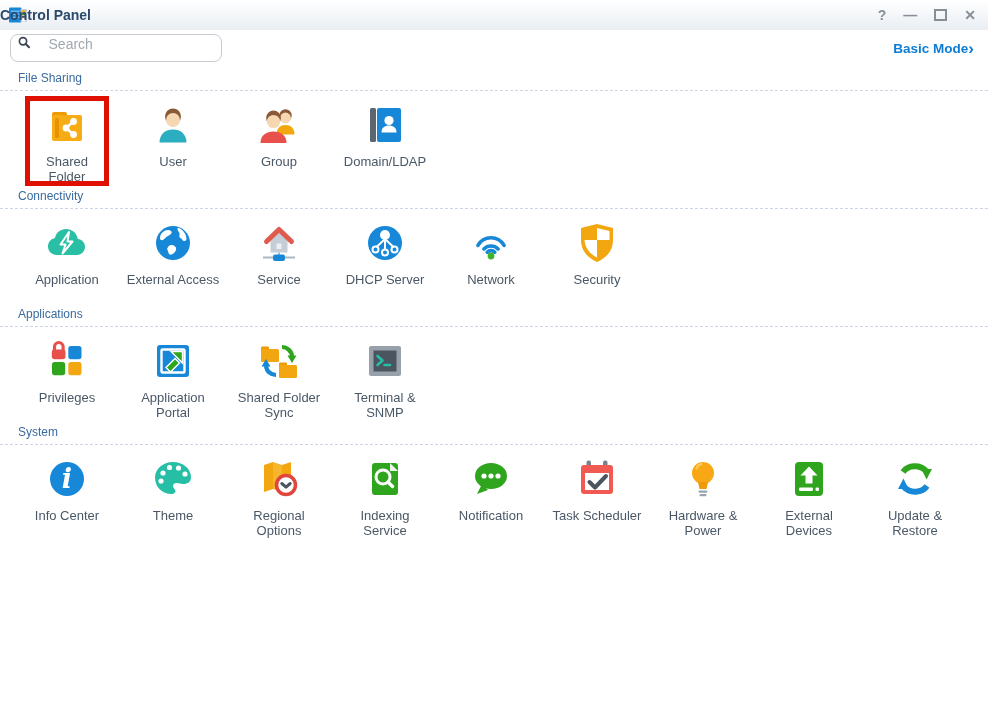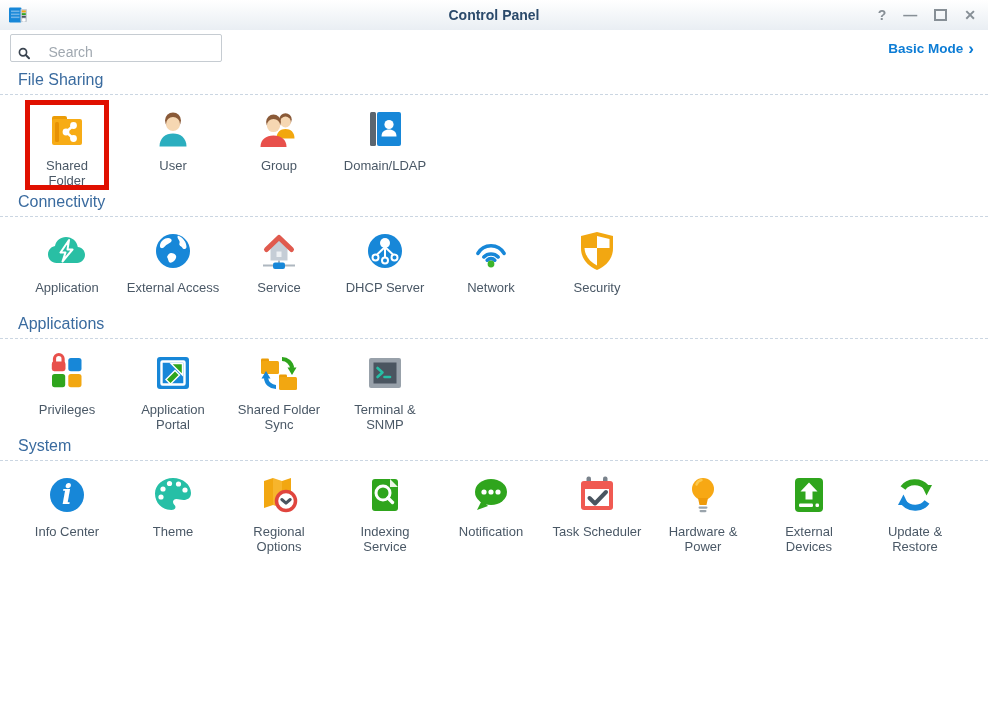--- a/index.html
+++ b/index.html
@@ -1,38 +1,38 @@
 <!DOCTYPE html>
 <html><head>
 <meta charset="utf-8">
 <style>
   html,body{margin:0;padding:0;background:#cfd4d9;}
   .window{width:988px;height:704px;position:relative;background:#fff;overflow:hidden;
           font-family:"Liberation Sans",sans-serif;}
   
   .titlebar{height:30px;position:relative;background:linear-gradient(#ffffff,#e9eef3);}
   .app-icon{position:absolute;left:8px;top:5px;width:20px;height:20px;}
-  .win-title{position:absolute;left:0;right:0;top:0;height:30px;line-height:30px;text-align:center;
+  .win-title{position:absolute;left:0;right:0;top:0;height:30px;line-height:30px;text-align:left;
              font-size:14px;font-weight:bold;color:#2b4a6b;}
   .win-controls{position:absolute;right:12px;top:0;height:30px;display:flex;align-items:center;gap:17px;}
   .win-btn{color:#878f96;font-size:14px;font-weight:bold;cursor:pointer;line-height:14px;user-select:none;}
   .max-box{width:9px;height:8px;border:2px solid #878f96;display:inline-block;cursor:pointer;}
   
   .toolbar-row{display:flex;justify-content:space-between;align-items:center;margin:4px 14px 0 10px;height:28px;}
-  .search-box{width:212px;height:28px;box-sizing:border-box;border:1px solid #c6ccd2;border-radius:2px;
-              background:#fff;display:flex;align-items:flex-end;padding:0 7px;gap:16px;}
+  .search-box{width:212px;height:28px;box-sizing:border-box;border:1px solid #c6ccd2;border-radius:8px;
+              background:#fff;display:flex;align-items:flex-start;padding:0 7px;gap:16px;}
   .search-box input{border:none;outline:none;font-size:14px;color:#444;width:100%;background:transparent;
                     font-family:"Liberation Sans",sans-serif;}
   .search-box input::placeholder{color:#a0a8b0;}
-  .basic-mode{display:flex;align-items:center;gap:5px;color:#0c7cd5;font-weight:bold;font-size:13.5px;cursor:pointer;}
+  .basic-mode{display:flex;align-items:center;color:#0c7cd5;font-weight:bold;font-size:13.5px;cursor:pointer;}
   .basic-mode .chev{font-size:17px;line-height:13px;}
   
   #sections{padding-top:5px;}
   .section{padding-top:4px;}
-  .section-title{margin:0 0 5px 18px;font-size:16px;color:#3a6b9f;}
+  .section-title{margin:0 0 5px 18px;font-size:12px;color:#3a6b9f;}
   .sep{border:none;border-top:1px dashed #cbd6e2;margin:0;height:0;}
   .items{display:flex;flex-wrap:wrap;padding:10px 0 0 14px;}
   .item{width:106px;height:84px;display:flex;flex-direction:column;align-items:center;
         position:relative;cursor:pointer;}
   .item .icon{width:48px;height:48px;}
   .item .icon svg{display:block;}
   .label{margin-top:5px;font-size:13px;line-height:15px;color:#4a5866;text-align:center;white-space:pre-line;}
   .hl{position:absolute;left:11px;top:-5px;width:84px;height:90px;border:5px solid #e01000;
       box-sizing:border-box;pointer-events:none;z-index:5;}
 </style>

